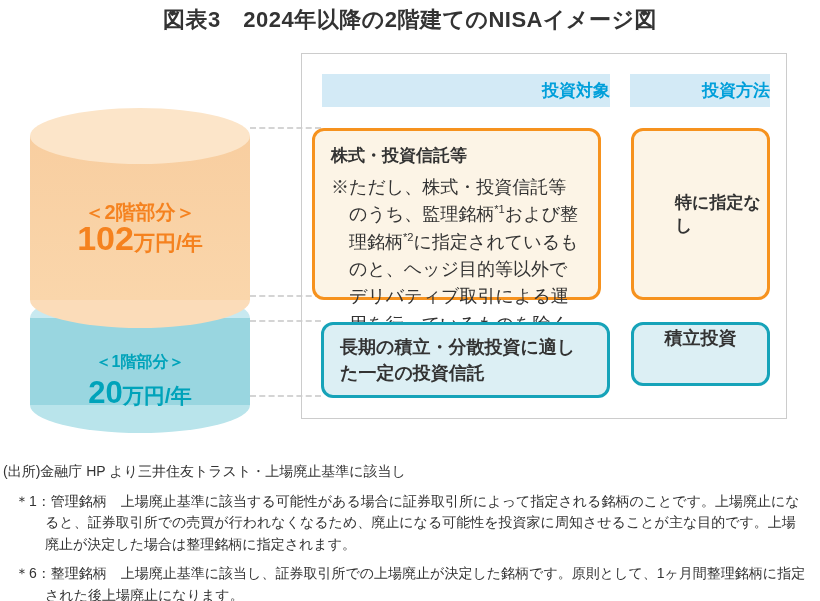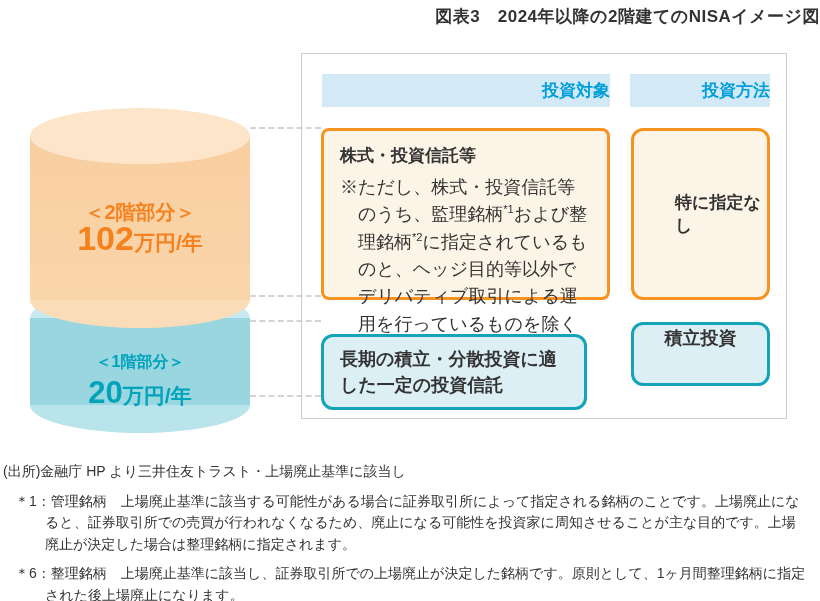--- a/index.html
+++ b/index.html
@@ -14,22 +14,22 @@
     --ink:#333333;
     --dash:#D4D4D4;
     --panel-border:#CCCCCC;
   }
   html,body{margin:0;padding:0;background:#fff;}
   .page{
     position:relative;width:820px;height:601px;background:#fff;overflow:hidden;
     font-family:"Liberation Sans",sans-serif;color:var(--ink);
   }
   .title{
-    position:absolute;top:5px;left:0;width:100%;text-align:right;
-    font-size:17px;font-weight:bold;letter-spacing:0.5px;
+    position:absolute;top:5px;left:0;width:100%;text-align:center;
+    font-size:22px;font-weight:bold;letter-spacing:0.5px;
   }
   .ellipse{position:absolute;width:220px;height:56px;border-radius:50%;}
   .cyl-teal-top{left:30px;top:290px;background:#C8E9F0;}
   .cyl-teal-bottom{left:30px;top:377px;background:#B9E4EB;}
   .cyl-teal-body{position:absolute;left:30px;top:318px;width:220px;height:87px;background:#99D6E0;}
   .cyl-orange-bottom{left:30px;top:272px;background:#FBDCB9;}
   .cyl-orange-body{position:absolute;left:30px;top:136px;width:220px;height:164px;
     background:linear-gradient(180deg,#F8CEA0 0%,#FAD6AB 100%);}
   .cyl-orange-top{left:30px;top:108px;background:#FCE5C9;}
   .cyl-label{position:absolute;left:30px;width:220px;text-align:center;font-weight:bold;}
@@ -45,23 +45,23 @@
   
   .panel{position:absolute;left:301px;top:53px;width:484px;height:364px;
     border:1px solid var(--panel-border);background:transparent;}
   .colhead{position:absolute;height:33px;background:var(--header-bg);
     color:var(--header-blue);font-weight:bold;font-size:17px;text-align:right;line-height:33px;}
   .colhead.target{left:322px;top:74px;width:288px;}
   .colhead.method{left:630px;top:74px;width:140px;}
   .cellbox{position:absolute;box-sizing:border-box;border-radius:12px;}
   .orange-box{border:3px solid var(--accent-orange);background:var(--cream-bg);padding-left:41px;}
   .teal-box{border:3px solid var(--accent-teal);background:var(--tealbox-bg);}
-  .box1a{left:321px;top:128px;width:289px;height:172px;padding:13px 16px 10px 16px;border-radius:8px;}
+  .box1a{left:312px;top:128px;width:289px;height:172px;padding:13px 16px 10px 16px;}
   .box1b{left:631px;top:128px;width:139px;height:172px;display:flex;align-items:center;justify-content:center;}
-  .box2a{left:321px;top:322px;width:266px;height:76px;display:flex;align-items:center;padding:0 16px;margin-top:12px;}
+  .box2a{left:321px;top:322px;width:289px;height:76px;display:flex;align-items:center;padding:0 16px;}
   .box2b{left:631px;top:322px;width:139px;height:64px;display:flex;align-items:flex-start;justify-content:center;}
   .cell-title{font-size:17px;font-weight:bold;margin:0 0 7px 0;}
   .cell-note{font-size:18px;line-height:1.52;padding-left:1em;text-indent:-1em;}
   .cell-note sup{font-size:0.62em;vertical-align:super;line-height:0;}
   .cell-center-text{font-size:17px;font-weight:bold;}
   .cell-bold-text{font-size:18px;font-weight:bold;line-height:1.45;}
   
   .footer{position:absolute;left:3px;top:461px;width:813px;font-size:14px;line-height:21.5px;}
   .src{margin:0 0 2px 0;}
   .fn{margin:8px;padding-left:34px;text-indent:-30px;}

